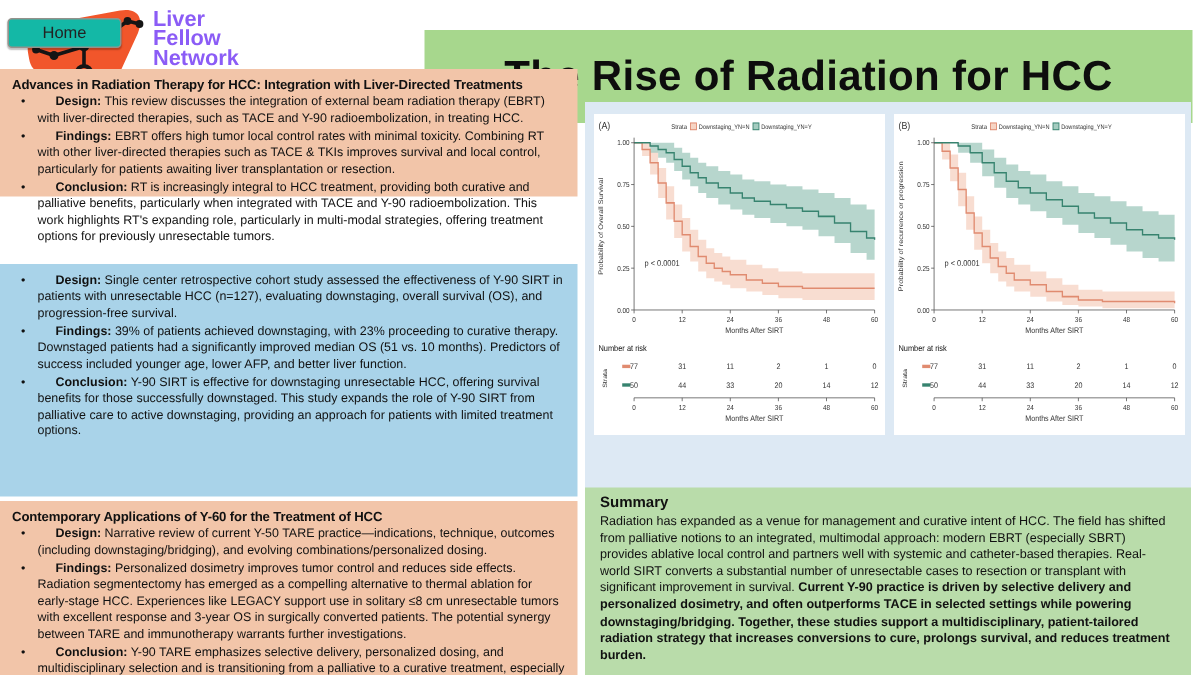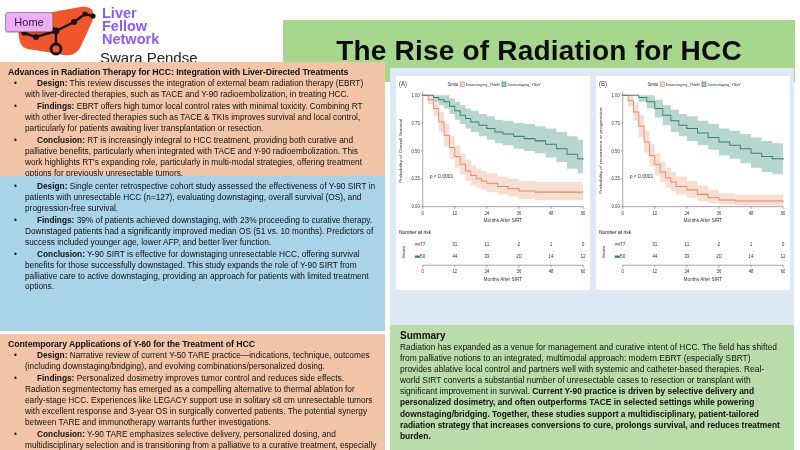--- a/index.html
+++ b/index.html
@@ -5,33 +5,33 @@
   * { margin:0; padding:0; box-sizing:border-box; }
   html,body { width:800px; height:450px; }
   body { font-family:"Liberation Sans", sans-serif; background:#ffffff; color:#111; }
   .slide { position:relative; width:800px; height:450px; background:#ffffff; overflow:hidden; }
 
   
   .header { position:absolute; left:0; top:0; width:800px; height:62px; background:#ffffff; }
   .title-banner { position:absolute; left:283px; top:0; width:512px; height:62px; background:#a7d78d;
                   display:flex; align-items:center; justify-content:center;margin-top:20px; }
   .title-banner .t { font-size:28px; font-weight:bold; color:#0d0d0d; letter-spacing:0.2px; }
-  .home-btn { position:absolute; left:5px; top:12px; width:48px; height:20px; background:#f0abfc;
+  .home-btn { position:absolute; left:5px; top:12px; width:76px; height:20px; background:#14b8a6;
               border:1px solid #94918b; border-radius:3px; font-size:11px; color:#222;
               display:flex; align-items:center; justify-content:center; z-index:5;
               box-shadow:0 1px 1px rgba(0,0,0,.25); cursor:pointer; }
   .logo-svg { position:absolute; left:14px; top:5px; }
   .logo-text { position:absolute; left:102px; top:7px; font-weight:800; font-size:14.5px; line-height:13px; color:#8b5cf6; }
   .author { position:absolute; left:100px; top:49px; font-size:15px; color:#222; }
 
   
   .section { position:absolute; left:0; width:385px; padding:5px 8px 0 8px; }
   .sec-peach { background:#f2c5a9; }
   .sec-blue  { background:#a9d3e9; }
-  .s1 { top:62px;  height:130px; }
+  .s1 { top:46px;  height:85px; }
   .s2 { top:176px; height:155px; }
   .s3 { top:334px; height:116px; }
   .sec-title { font-size:8.8px; font-weight:bold; letter-spacing:-0.1px; margin-bottom:1px; }
   .sec-list { list-style:none; margin-left:4px; }
   .sec-list li { position:relative; padding-left:13px; font-size:8.3px; line-height:1.32; margin-bottom:1px; }
   .sec-list li::before { content:"\2022"; position:absolute; left:2px; top:0; font-size:8.3px; }
   .b-label { font-weight:bold;padding-left:12px; }
 
   
   .chart-panel { position:absolute; left:390px; top:68px; width:404px; height:316px; background:#dde9f4; }

